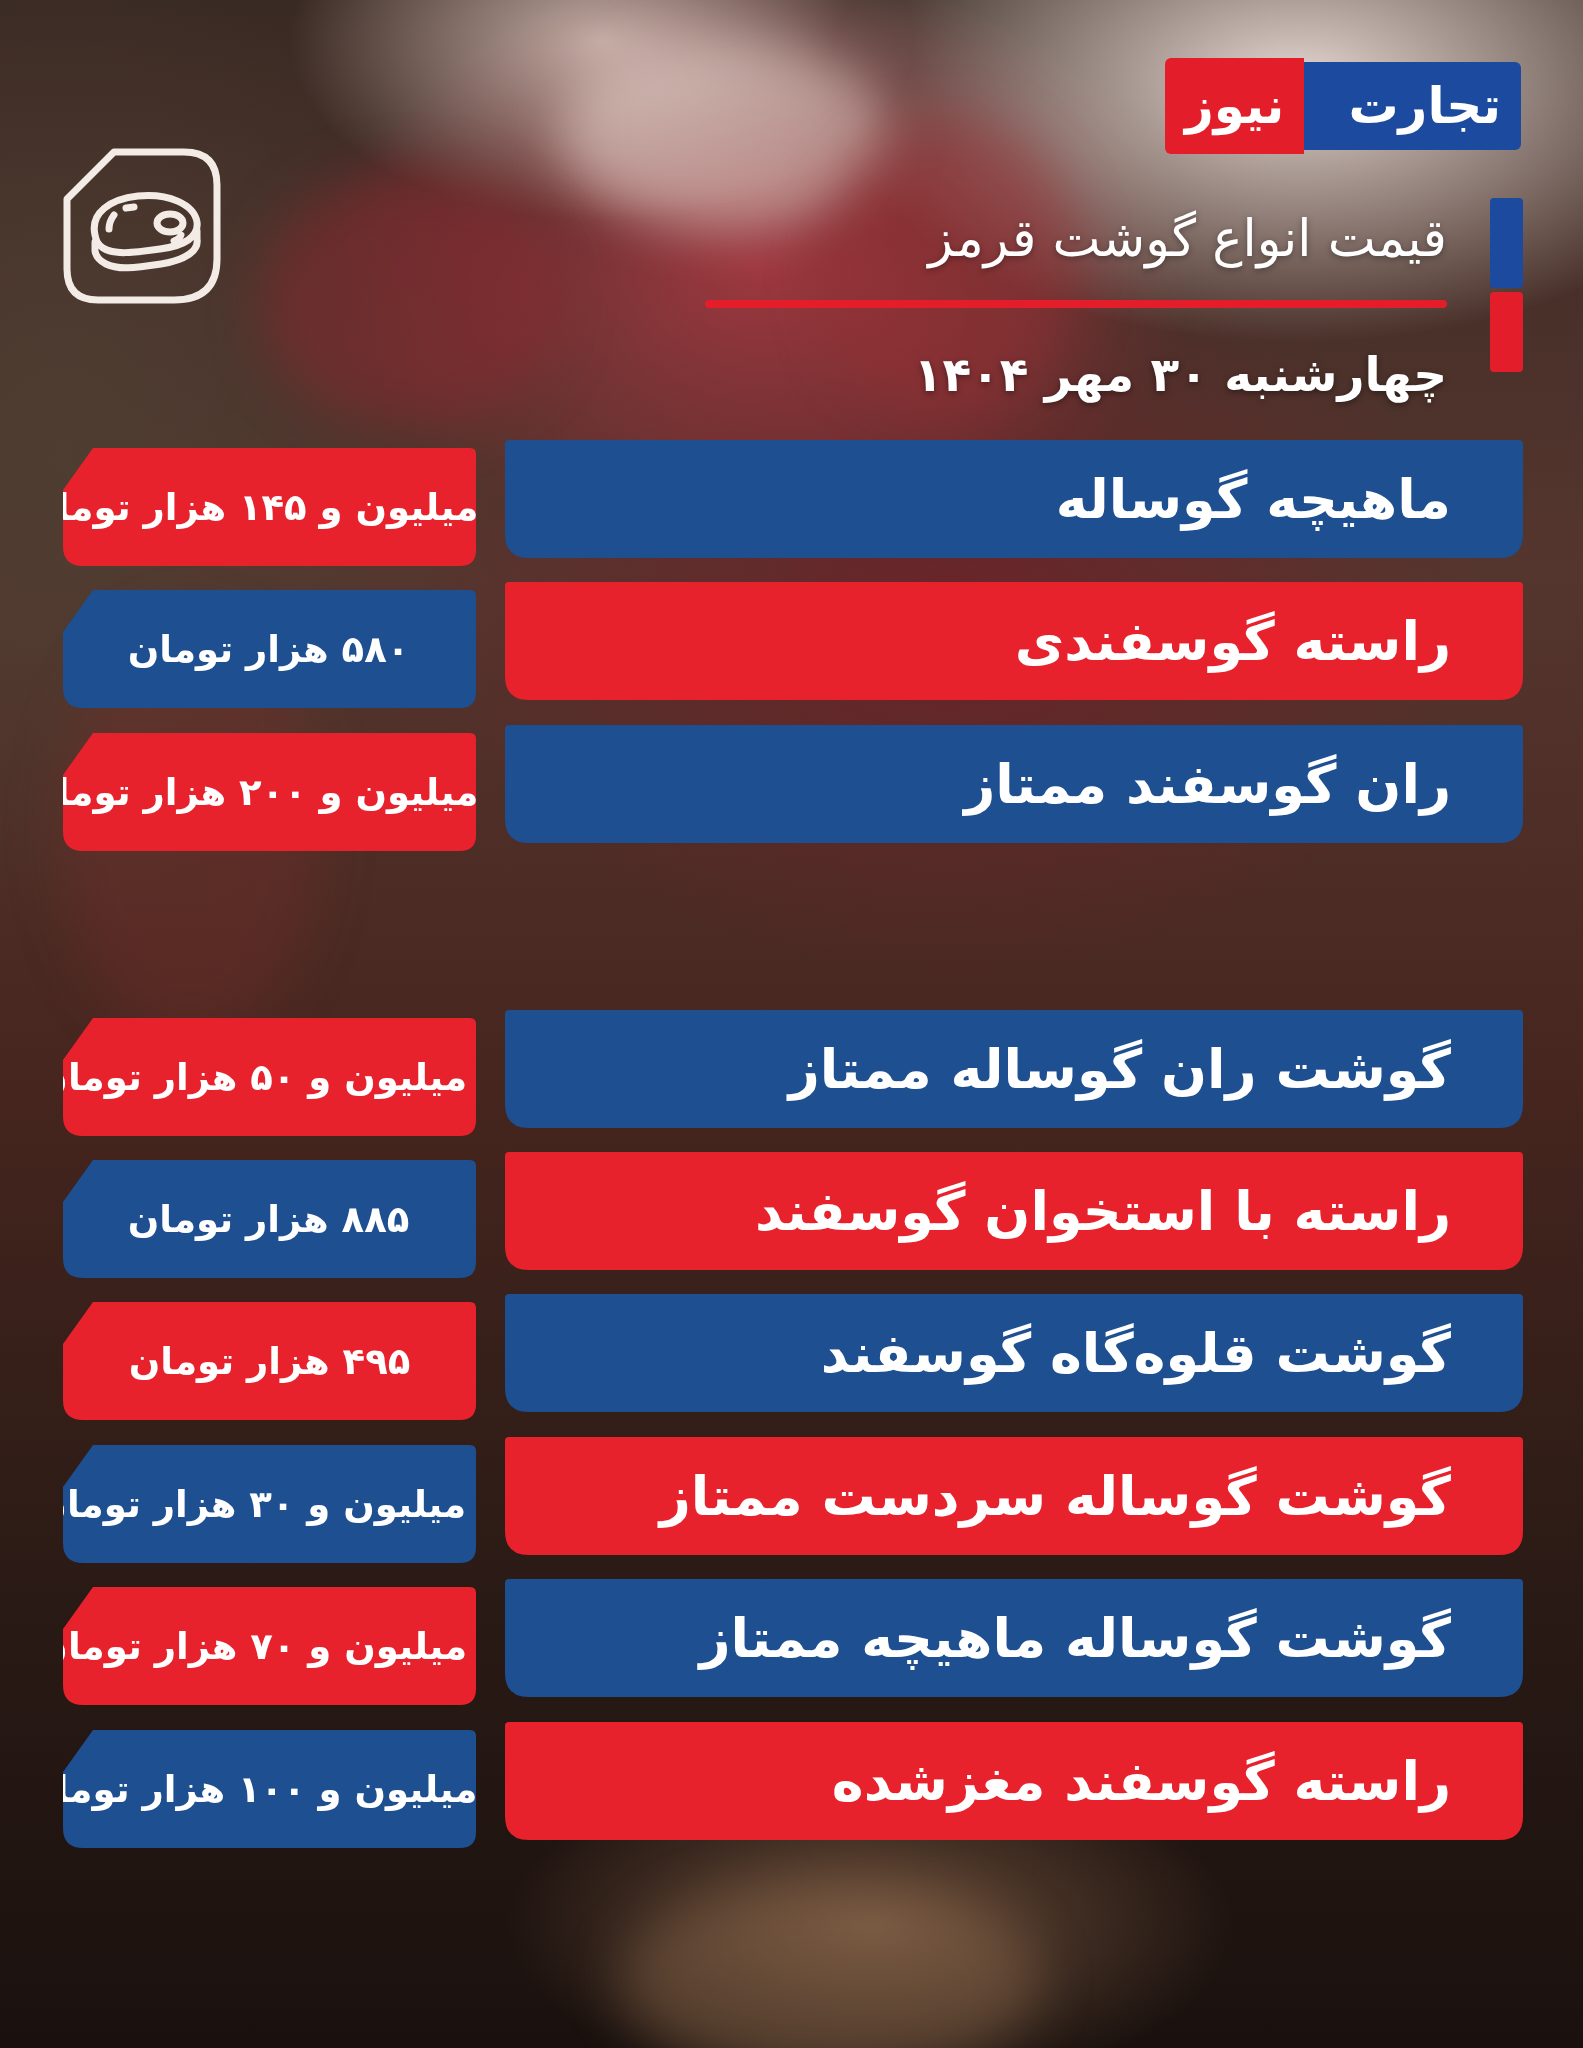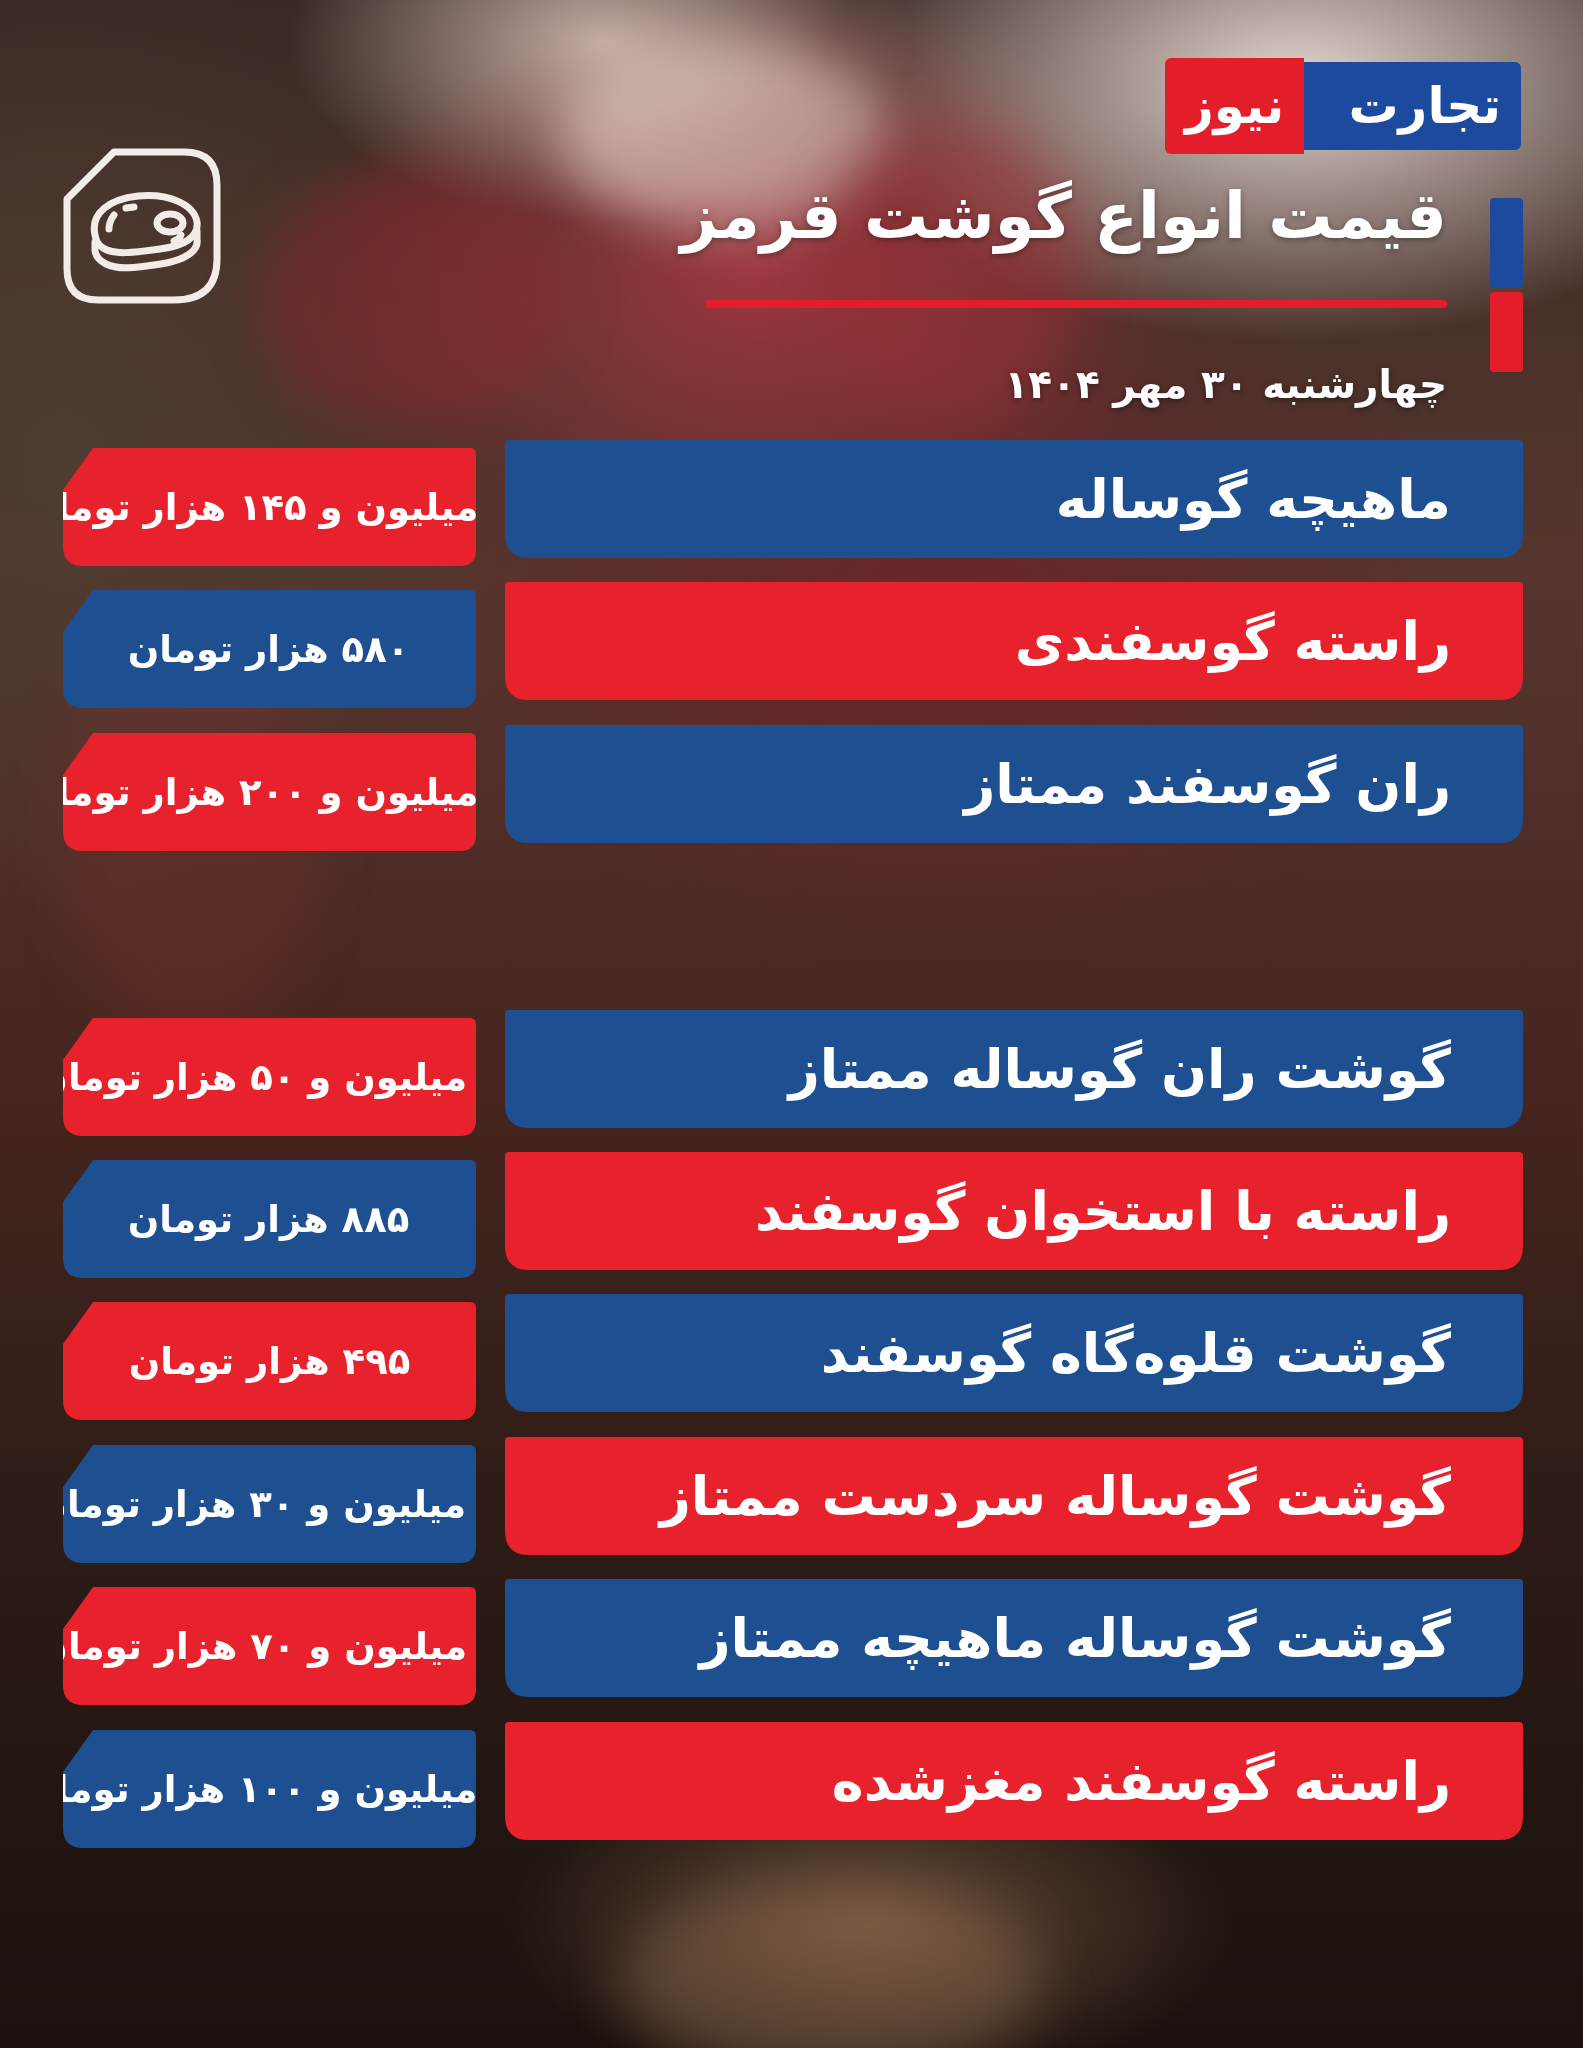--- a/index.html
+++ b/index.html
@@ -25,25 +25,25 @@
   .b4{left:60px;top:620px;width:260px;height:420px;background:rgba(120,46,44,.35);}
   .b5{left:620px;top:1880px;width:420px;height:200px;background:rgba(150,112,82,.38);}
 
   
   .logo{position:absolute;top:58px;right:62px;height:96px;display:flex;align-items:center;direction:ltr;}
   .logo .box{display:flex;align-items:center;justify-content:center;color:#fff;font-weight:bold;
              font-size:50px;line-height:1;padding:0 20px;}
   .logo .red {background:#e31e2a;height:96px;border-radius:6px 0 0 6px;min-width:82px;}
   .logo .blue{background:#1c4a9e;height:88px;border-radius:0 6px 6px 0;min-width:120px;padding-left:44px;}
 
-  .title{position:absolute;top:146px;right:136px;height:140px;line-height:140px;white-space:nowrap;
-         color:#fff;font-size:64px;font-weight:bold;text-shadow:0 2px 6px rgba(0,0,0,.35);}
+  .title{position:absolute;top:169px;right:136px;height:140px;line-height:140px;white-space:nowrap;
+         color:#fff;font-size:51px;font-weight:normal;text-shadow:0 2px 6px rgba(0,0,0,.35);}
   .title-underline{position:absolute;top:300px;right:136px;width:742px;height:8px;background:#e31e2a;border-radius:4px;}
-  .date{position:absolute;top:345px;right:136px;height:80px;line-height:80px;white-space:nowrap;
-        color:#fff;font-size:39px;font-weight:bold;text-shadow:0 2px 6px rgba(0,0,0,.4);}
+  .date{position:absolute;top:335px;right:136px;height:80px;line-height:80px;white-space:nowrap;
+        color:#fff;font-size:47px;font-weight:bold;text-shadow:0 2px 6px rgba(0,0,0,.4);}
   .title-bullet{position:absolute;top:198px;right:60px;width:33px;height:174px;}
   .title-bullet .tb-blue{width:33px;height:90px;background:#1c4a9e;border-radius:4px;}
   .title-bullet .tb-red {width:33px;height:80px;background:#e31e2a;border-radius:4px;margin-top:4px;}
 
   .badge{position:absolute;top:147px;left:62px;width:160px;height:158px;}
 
   
   .row{position:absolute;left:0;right:0;height:126px;}
   .name-bar{
     position:absolute;left:505px;width:1018px;height:118px;top:0;

